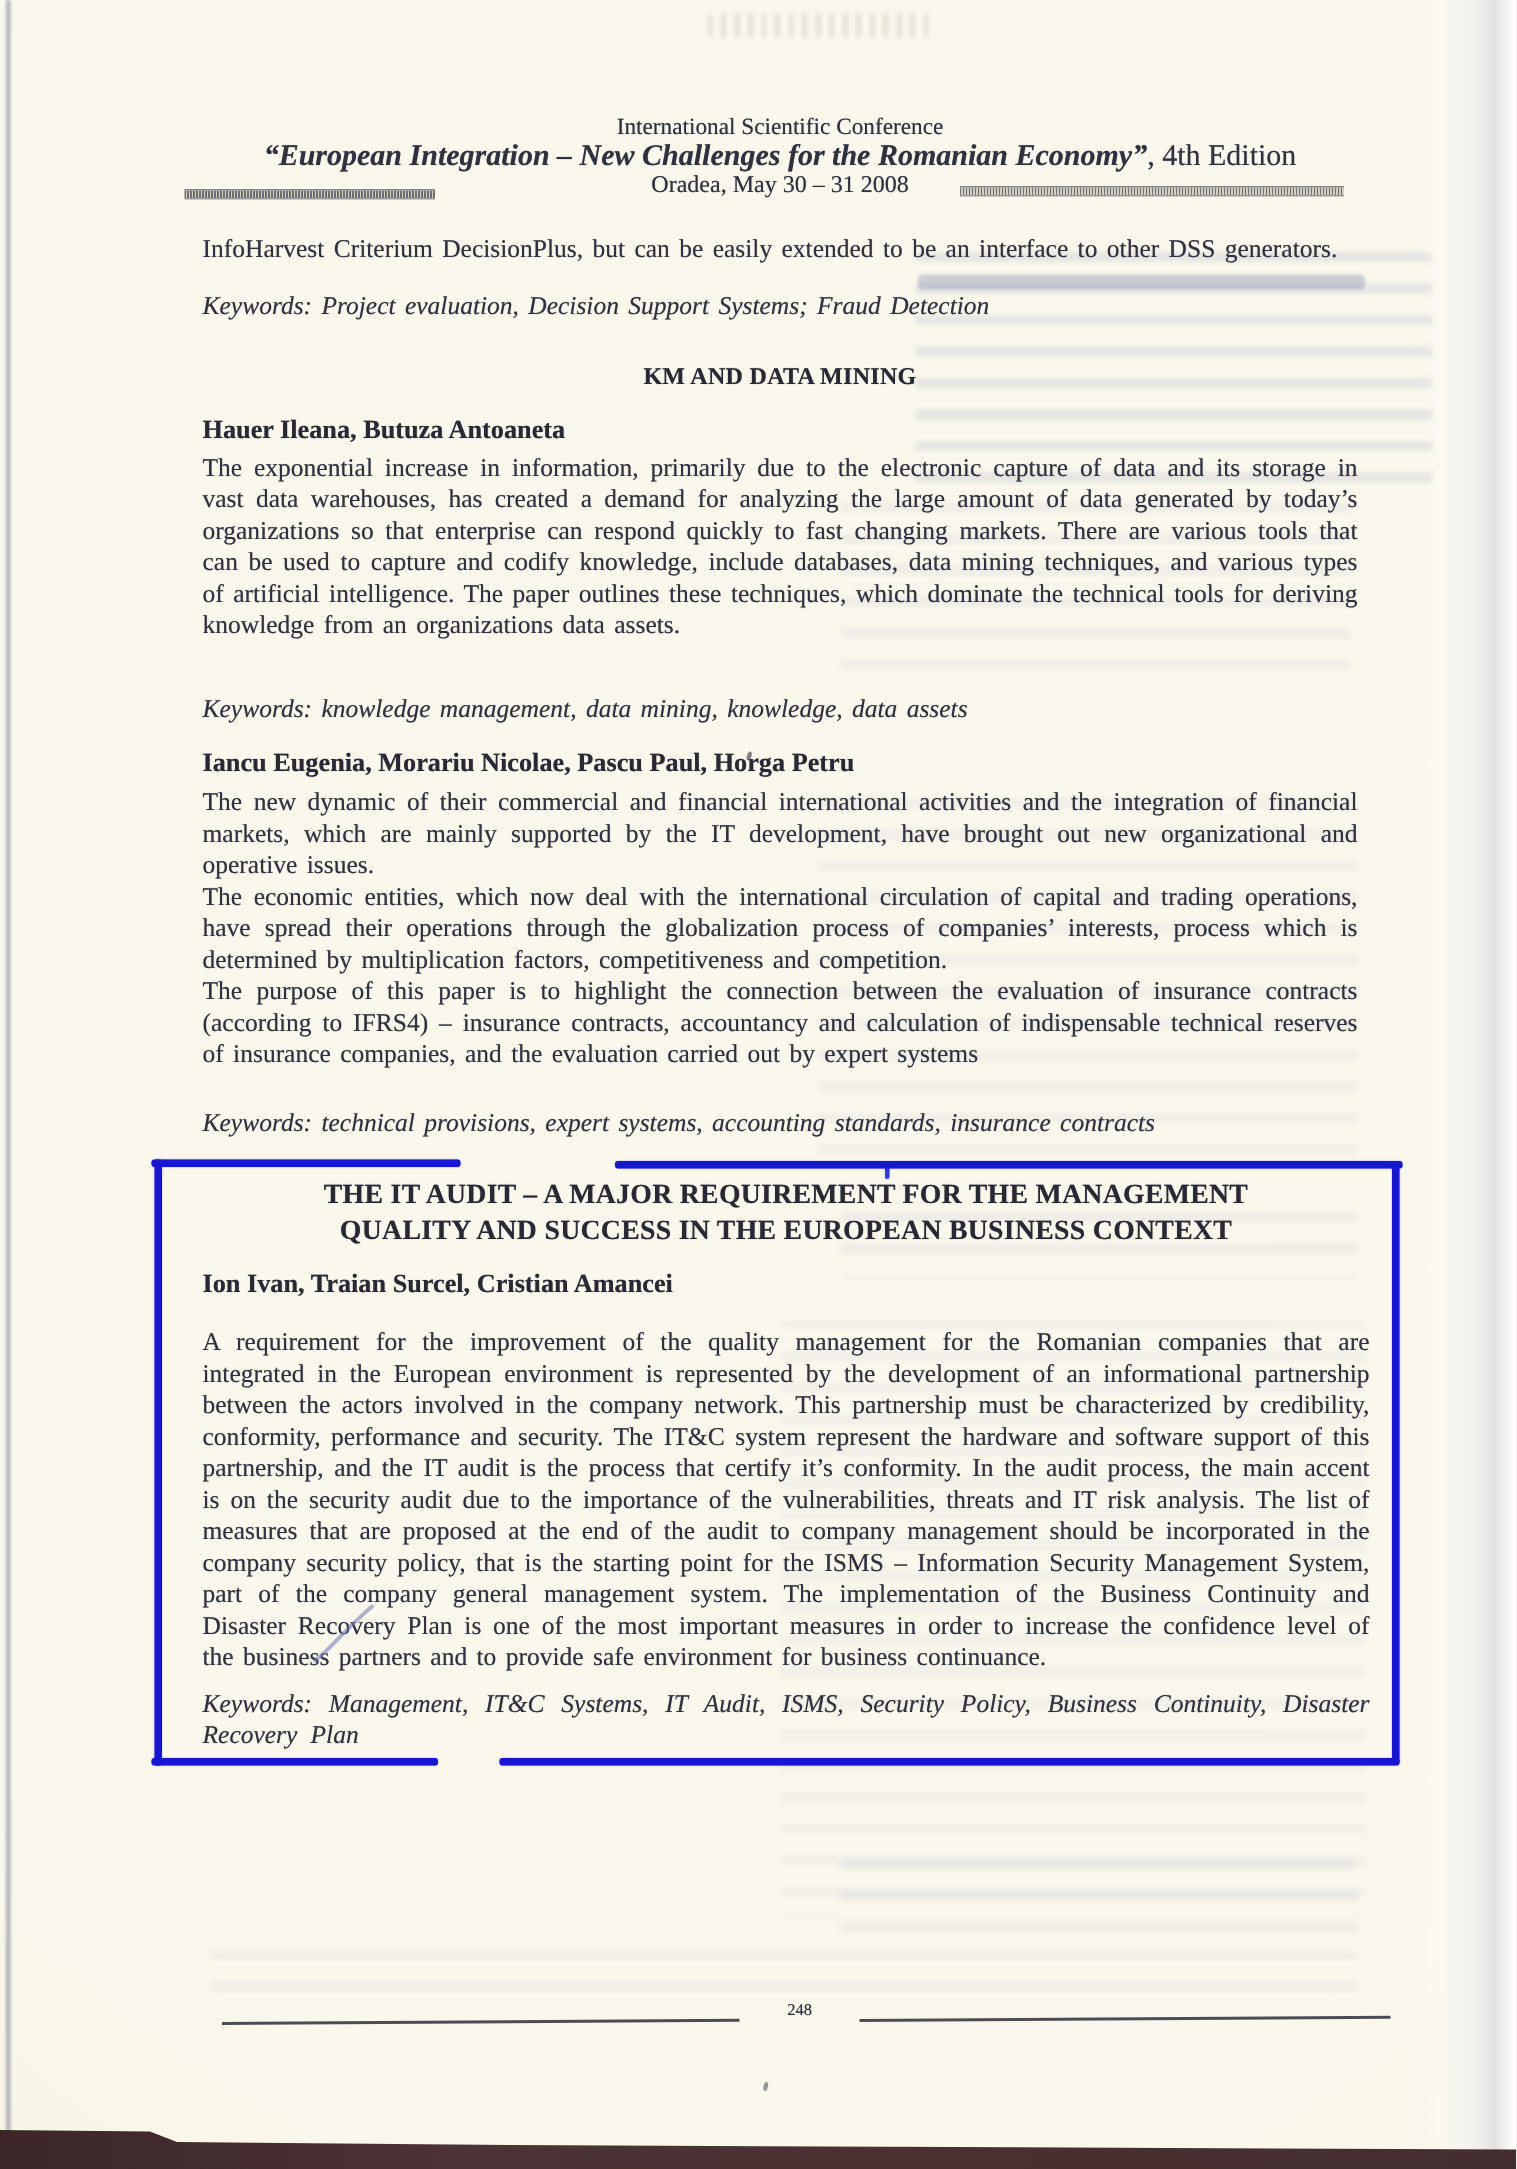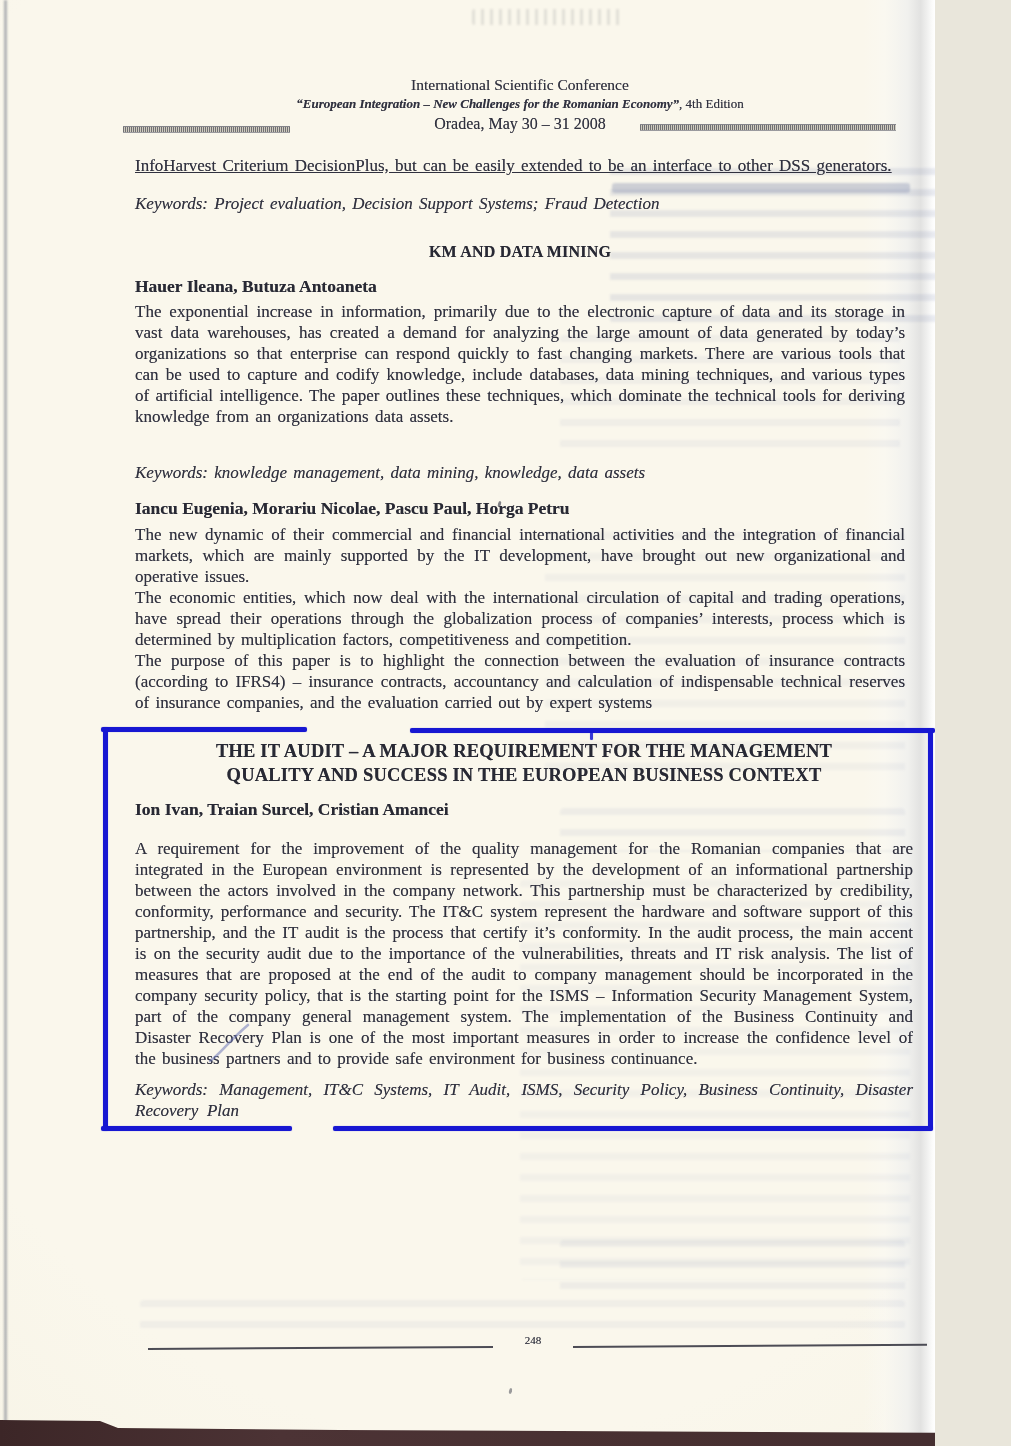--- a/index.html
+++ b/index.html
@@ -3,21 +3,21 @@
 <meta charset="utf-8">
 <title>Document</title>
 <style>
   html,body{margin:0;padding:0;}
   body{
     width:1011px;height:1446px;overflow:hidden;
     font-family:"Liberation Serif","DejaVu Serif",serif;
     background:#e9e6db;
   }
   .page{
-    position:relative;width:935px;height:1446px;overflow:hidden;
+    position:relative;width:1011px;height:1446px;overflow:hidden;
     background:
       radial-gradient(130% 105% at 52% 42%, #faf7ec 55%, #f4f0e0 92%, #efebdb 100%),
       #f8f4e8;
   }
   
   .edge-left{
     position:absolute;left:0;top:0;bottom:0;width:30px;pointer-events:none;
     background:linear-gradient(90deg,#a9aeb8 0,#c3c7cf 5px,#dadbd8 10px,#ecead f0 14px,rgba(244,240,228,0) 28px);
   }
   .edge-left2{
@@ -54,25 +54,25 @@
     border-top:1px solid #85858b;border-bottom:1px solid #9a9a9e;
   }
   
   .content{
     position:absolute;left:135px;top:0;width:770px;
     color:#30313f;font-size:17px;line-height:21px;text-align:justify;word-spacing:2px;
     text-shadow:0 0 .6px rgba(48,49,63,.55);
   }
   .hdr{ text-align:center;margin-top:75px;word-spacing:normal; }
   .hdr-line1{ font-size:15.5px;line-height:19px; }
-  .hdr-line2{ font-size:13px;line-height:20px; }
+  .hdr-line2{ font-size:20px;line-height:20px; }
   .hdr-line2 .q{ font-weight:bold;font-style:italic; }
   .hdr-line3{ font-size:16px;line-height:20px; }
   p{ margin:0; }
-  .carryover{ margin-top:21px;text-decoration:underline; }
+  .carryover{ margin-top:21px; }
   .kw{ font-style:italic;margin-top:17px;line-height:21px; }
   .kw-1{ margin-top:17px; }
   .kw-2{ margin-top:35px; }
   .kw-3{ margin-top:25px; }
   .kw-wide{ word-spacing:4.5px; }
   .ptitle{
     text-align:center;font-weight:bold;color:#282934;word-spacing:normal;
     font-size:16px;line-height:24px;letter-spacing:.2px;
     text-shadow:0 0 .6px rgba(40,41,52,.6);
   }
@@ -157,20 +157,21 @@
       <p class="kw kw-2">Keywords: knowledge management, data mining, knowledge, data assets</p>
     </section>
 
     <section>
       <div class="authors authors-2">Iancu Eugenia, Morariu Nicolae, Pascu Paul, Horga Petru</div>
       <div class="abstract abstract-2">
         <p>The new dynamic of their commercial and financial international activities and the integration of financial markets, which are mainly supported by the IT development, have brought out new organizational and operative issues.</p>
         <p>The economic entities, which now deal with the international circulation of capital and trading operations, have spread their operations through the globalization process of companies’ interests, process which is determined by multiplication factors, competitiveness and competition.</p>
         <p>The purpose of this paper is to highlight the connection between the evaluation of insurance contracts (according to IFRS4) – insurance contracts, accountancy and calculation of indispensable technical reserves of insurance companies, and the evaluation carried out by expert systems</p>
       </div>
+      <p class="kw kw-3">Keywords: technical provisions, expert systems, accounting standards, insurance contracts</p>
     </section>
 
     <div class="hl-wrap">
       <div class="pen pen-top-left"></div>
       <div class="pen pen-top-right"></div>
       <div class="pen pen-tick"></div>
       <div class="pen pen-left"></div>
       <div class="pen pen-right"></div>
       <div class="pen pen-bottom-left"></div>
       <div class="pen pen-bottom-right"></div>

